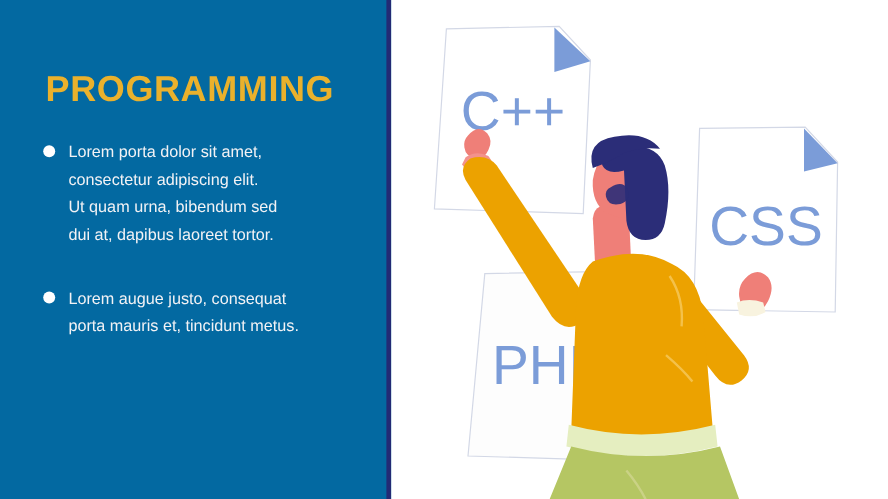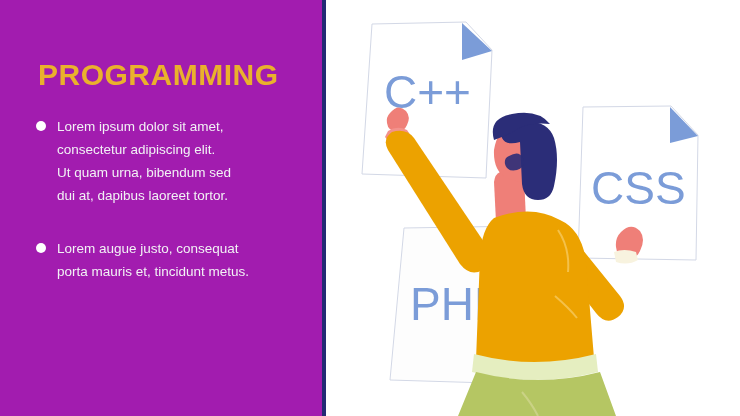--- a/index.html
+++ b/index.html
@@ -17,21 +17,21 @@
     overflow: hidden;
     background: #ffffff;
   }
   
   #left-panel {
     position: absolute;
     left: 0;
     top: 0;
     width: 393px;
     height: 416px;
-    background: #a21caf;
+    background: #0369a1;
   }
   #panel-edge {
     position: absolute;
     left: 322px;
     top: 0;
     width: 4px;
     height: 416px;
     background: #232a74;
   }
   #slide-title {
@@ -89,21 +89,21 @@
 
 <div id="slide">
 
   <div id="left-panel">
 
     <div id="slide-title">PROGRAMMING</div>
 
     <div class="bullet-block" id="bullet-0">
       <div class="bullet-row">
         <span class="bullet-dot"></span>
-        <span class="bullet-text">Lorem ipsum dolor sit amet,
+        <span class="bullet-text">Lorem porta dolor sit amet,
 consectetur adipiscing elit.
 Ut quam urna, bibendum sed
 dui at, dapibus laoreet tortor.</span>
       </div>
     </div>
 
     <div class="bullet-block" id="bullet-1">
       <div class="bullet-row">
         <span class="bullet-dot"></span>
         <span class="bullet-text">Lorem augue justo, consequat

